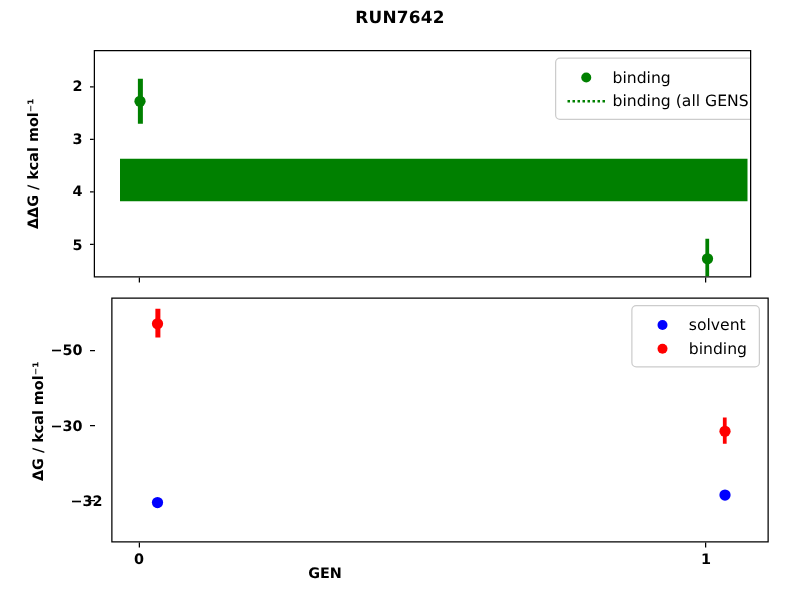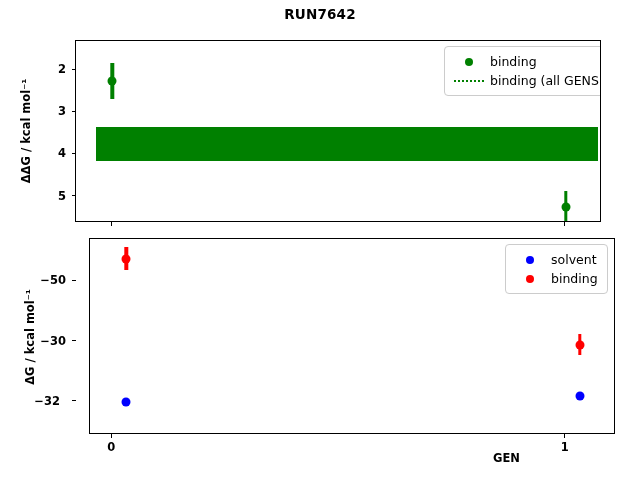--- a/index.html
+++ b/index.html
@@ -45,21 +45,21 @@
   
   .xtick-mark{position:absolute;width:1.3px;height:4px;background:#000;}
   .xlab{
     position:absolute;
     width:40px;text-align:center;
     font-size:11.5px;font-weight:bold;color:#000;
     transform:translateX(-50%);
   }
   #xaxis-title{
     position:absolute;left:0;top:451px;width:520px;
-    text-align:right;font-size:11.5px;font-weight:bold;color:#000;
+    text-align:center;font-size:11.5px;font-weight:bold;color:#000;
   }
 
   
   .yaxis-title{
     position:absolute;
     font-size:11.5px;font-weight:bold;color:#000;
     transform-origin:50% 50%;
     transform:rotate(-90deg);
     white-space:nowrap;
     text-align:center;
@@ -164,21 +164,21 @@
   </div>
 
   <div class="yaxis-title" id="yaxis-title-bottom">ΔG / kcal mol⁻¹</div>
 
   <div id="bottom-ticks">
       <div class="ytick-mark" style="top: 279.565px;"></div>
       <div class="ylab" style="left: 6px; top: 280.215px;">−50</div>
       <div class="ytick-mark" style="top: 339.873px;"></div>
       <div class="ylab" style="left: 6px; top: 340.523px;">−30</div>
       <div class="ytick-mark" style="top: 400.181px;"></div>
-      <div class="ylab" style="left: 0; top: 400.831px;">−32</div>
+      <div class="ylab" style="left: 22px; top: 400.831px;">−32</div>
     </div>
 
   <div class="axes" id="axes-bottom">
     <div class="plotarea" id="plot-bottom">
         <div style="color: rgb(0, 0, 255); position: absolute; inset: 0px;">
           <div class="errbar" style="left: 36.2759px; top: 161.323px; height: 3.01538px;"></div>
           <div class="marker" style="left: 36.2759px; top: 162.831px;"></div>
         </div>
         <div style="color: rgb(0, 0, 255); position: absolute; inset: 0px;">
           <div class="errbar" style="left: 489.724px; top: 155.292px; height: 3.01538px;"></div>

